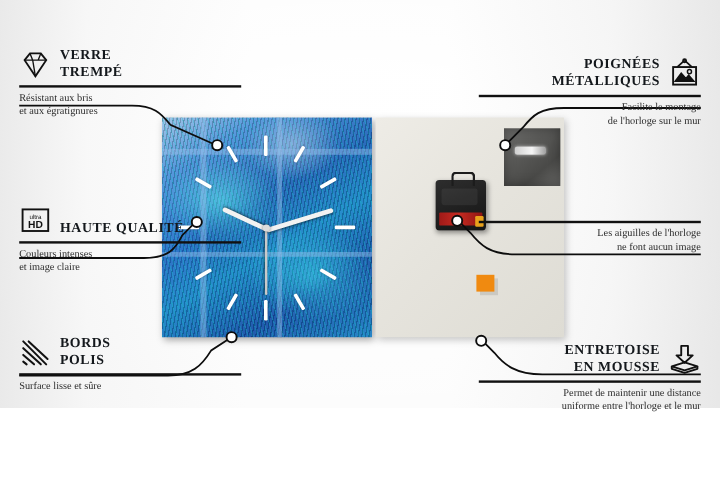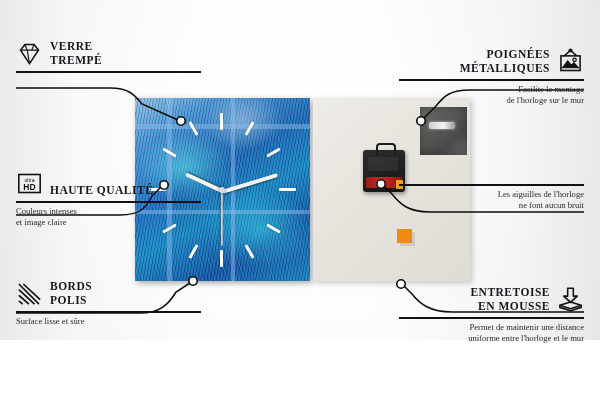--- a/index.html
+++ b/index.html
@@ -183,20 +183,23 @@
         <svg viewBox="0 0 24 24">
             <path d="M4 9 L8 4 H16 L20 9 L12 21 Z" fill="none" stroke="#111" stroke-width="1.4"></path>
             <path d="M4 9 H20 M8 4 L10 9 L12 21 M16 4 L14 9 M10 9 L14 9" fill="none" stroke="#111" stroke-width="1"></path>
           </svg>
       </span>
       <span class="title">
         <span>VERRE</span><br><span>TREMPÉ</span>
       </span>
     </div>
     <div class="rule"></div>
+    <div class="desc">
+      <span>Résistant aux bris</span><br><span>et aux égratignures</span>
+    </div>
   </div>
 
   <div class="callout left" style="left:16px;top:170px;">
     <div class="row">
       <span class="icon">
         <svg viewBox="0 0 24 24">
           <rect x="2.5" y="4" width="19" height="16" fill="none" stroke="#111" stroke-width="1.4"></rect>
           <text x="12" y="11" font-family="Liberation Sans, sans-serif" font-size="4.6" text-anchor="middle" fill="#111">ultra</text>
           <text x="12" y="18" font-family="Liberation Sans, sans-serif" font-size="7.6" font-weight="bold" text-anchor="middle" fill="#111">HD</text>
         </svg>
@@ -245,21 +248,21 @@
     </div>
     <div class="rule"></div>
     <div class="desc">
       <span>Facilite le montage</span><br><span>de l'horloge sur le mur</span>
     </div>
   </div>
 
   <div class="callout right" style="left:399px;top:172px;">
     <div class="rule"></div>
     <div class="desc">
-      <span>Les aiguilles de l'horloge</span><br><span>ne font aucun bruit</span>
+      <span>Les aiguilles de l'horloge</span><br><span>ne font aucun image</span>
     </div>
   </div>
 
   <div class="callout right" style="left:399px;top:278px;">
     <div class="row">
       <span class="title">
         <span>ENTRETOISE</span><br><span>EN MOUSSE</span>
       </span>
       <span class="icon">
         <svg viewBox="0 0 24 24">

